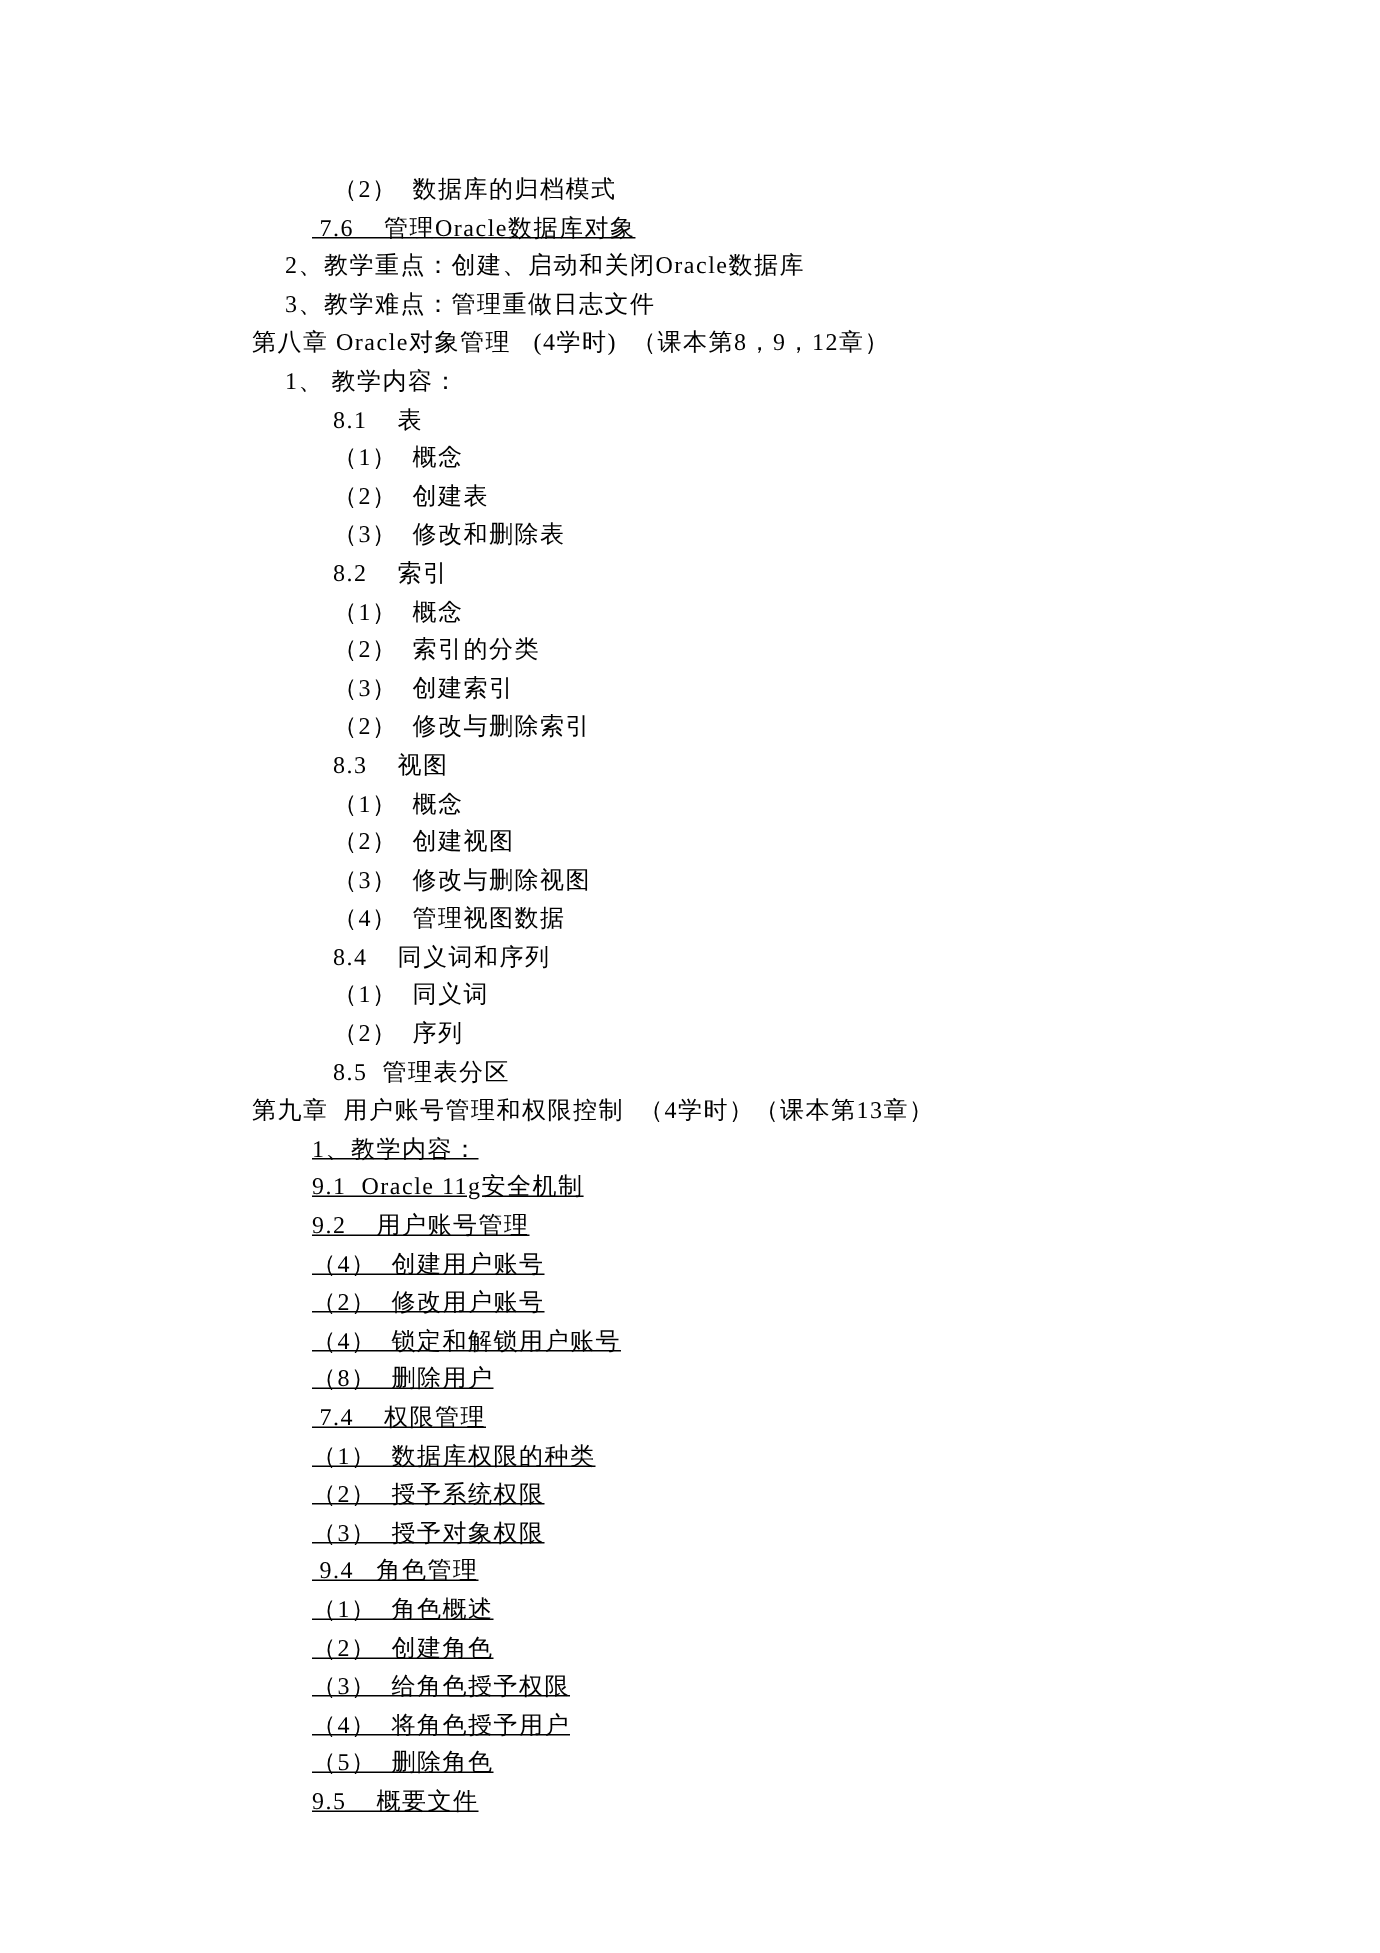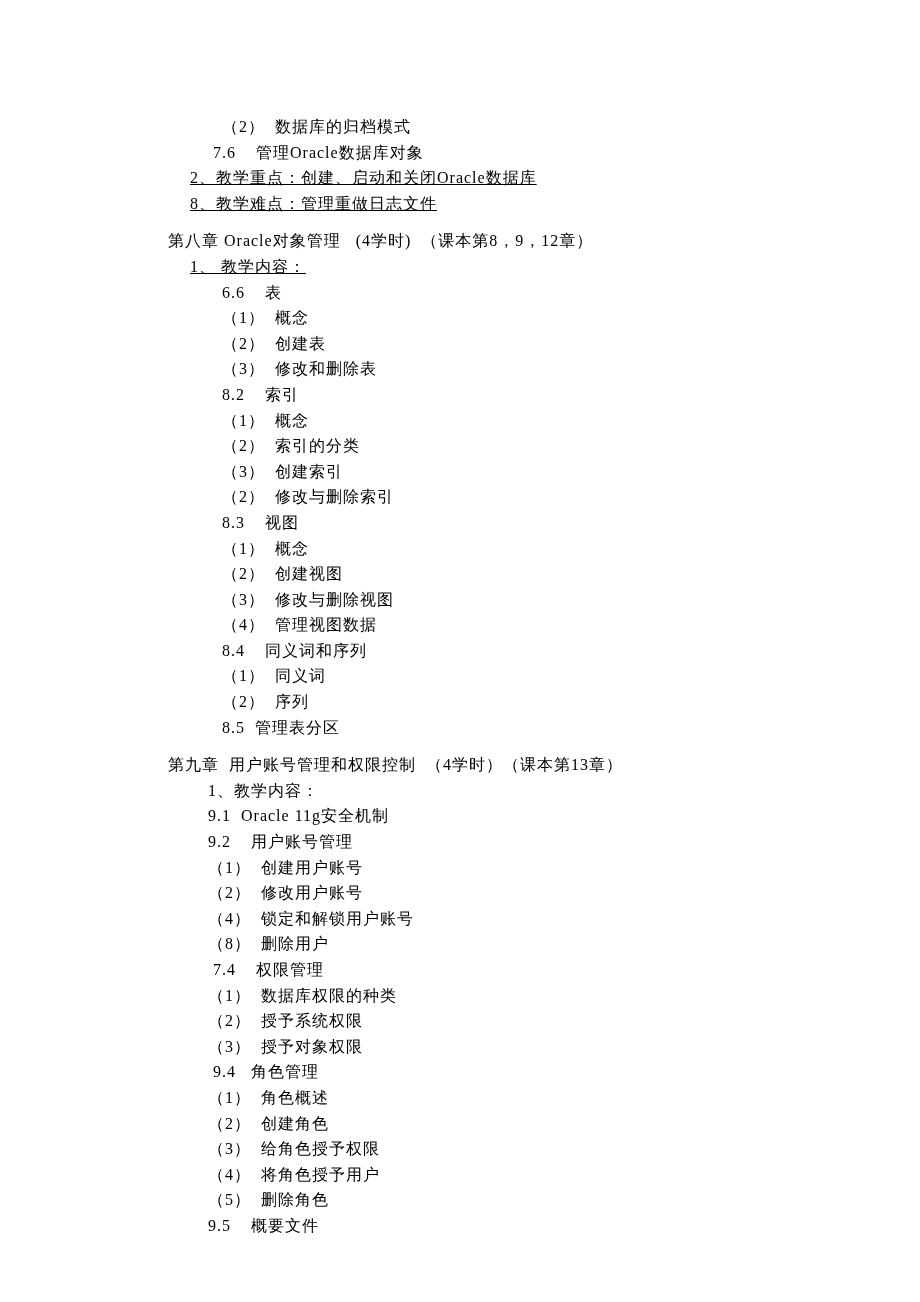--- a/index.html
+++ b/index.html
@@ -9,36 +9,36 @@
       background: #ffffff;
       font-family: "SimSun", "宋体", serif;
       font-size: 16px;
       color: #000000;
       padding-top: 114px;
       padding-left: 168px;
       line-height: 1.6;
       letter-spacing: 1px;
     }
     .line { white-space: pre; }
-    .i0 { padding-left: 0px; margin-top: 12px; }
-    .i1 { padding-left: 22px; text-decoration: underline; }
-    .i2 { padding-left: 40px; }
+    .i0 { padding-left: 0px; }
+    .i1 { padding-left: 22px; }
+    .i2 { padding-left: 40px; text-decoration: underline; }
     .i3 { padding-left: 54px; }
   </style>
 </head>
 <body>
 
 <div id="document-body">
     <div class="line i3">（2）  数据库的归档模式</div>
     <div class="line i2"> 7.6    管理Oracle数据库对象</div>
     <div class="line i1">2、教学重点：创建、启动和关闭Oracle数据库</div>
-    <div class="line i1">8、教学难点：管理重做日志文件</div>
+    <div class="line i1">3、教学难点：管理重做日志文件</div>
     <div class="line i0">第八章 Oracle对象管理   (4学时)  （课本第8，9，12章）</div>
     <div class="line i1">1、 教学内容：</div>
-    <div class="line i3">6.6    表</div>
+    <div class="line i3">8.1    表</div>
     <div class="line i3">（1）  概念</div>
     <div class="line i3">（2）  创建表</div>
     <div class="line i3">（3）  修改和删除表</div>
     <div class="line i3">8.2    索引</div>
     <div class="line i3">（1）  概念</div>
     <div class="line i3">（2）  索引的分类</div>
     <div class="line i3">（3）  创建索引</div>
     <div class="line i3">（2）  修改与删除索引</div>
     <div class="line i3">8.3    视图</div>
     <div class="line i3">（1）  概念</div>
@@ -46,21 +46,21 @@
     <div class="line i3">（3）  修改与删除视图</div>
     <div class="line i3">（4）  管理视图数据</div>
     <div class="line i3">8.4    同义词和序列</div>
     <div class="line i3">（1）  同义词</div>
     <div class="line i3">（2）  序列</div>
     <div class="line i3">8.5  管理表分区</div>
     <div class="line i0">第九章  用户账号管理和权限控制  （4学时）（课本第13章）</div>
     <div class="line i2">1、教学内容：</div>
     <div class="line i2">9.1  Oracle 11g安全机制</div>
     <div class="line i2">9.2    用户账号管理</div>
-    <div class="line i2">（1）  创建用户账号</div>
+    <div class="line i2">（4）  创建用户账号</div>
     <div class="line i2">（2）  修改用户账号</div>
     <div class="line i2">（4）  锁定和解锁用户账号</div>
     <div class="line i2">（8）  删除用户</div>
     <div class="line i2"> 7.4    权限管理</div>
     <div class="line i2">（1）  数据库权限的种类</div>
     <div class="line i2">（2）  授予系统权限</div>
     <div class="line i2">（3）  授予对象权限</div>
     <div class="line i2"> 9.4   角色管理</div>
     <div class="line i2">（1）  角色概述</div>
     <div class="line i2">（2）  创建角色</div>

